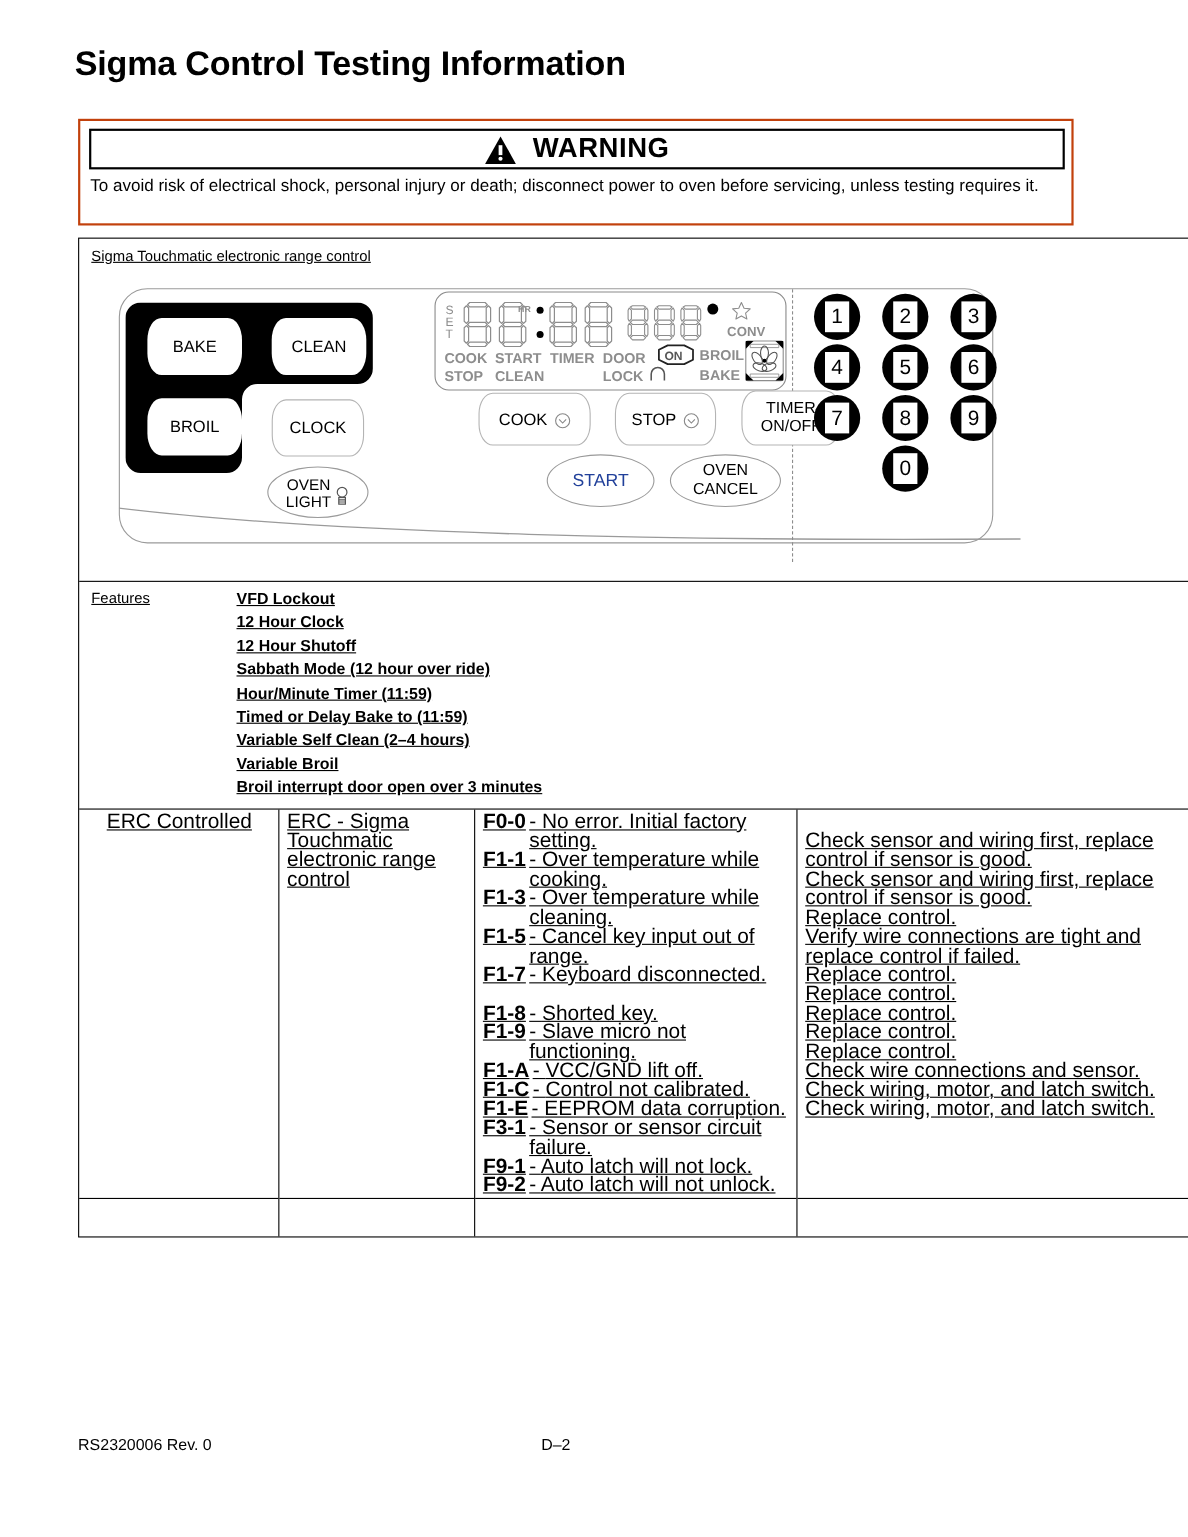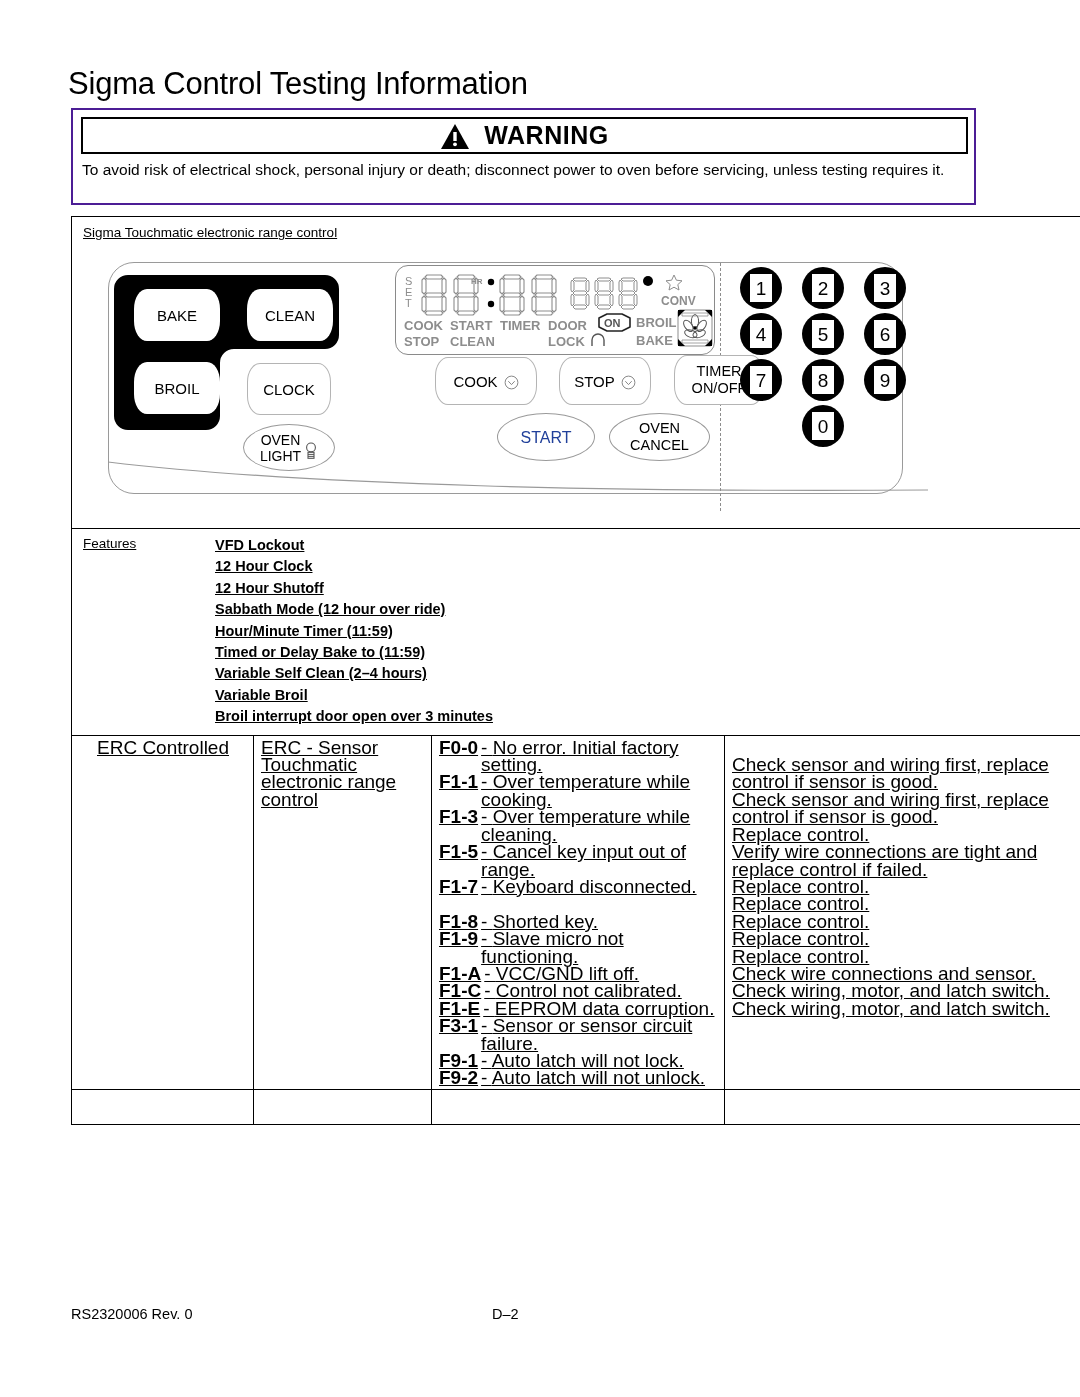--- a/index.html
+++ b/index.html
@@ -19,35 +19,35 @@
     position: absolute;
     left: 0; top: 0;
     width: 1080px;
     height: 1397px;
   }
 
   
   .page-title {
     position: absolute;
     left: 68px;
-    top: 66px;
+    top: 40px;
     font-size: 31px;
-    font-weight: normal;
+    font-weight: bold;
     letter-spacing: -0.2px;
     white-space: nowrap;
   }
 
   
   .warning-outer {
     position: absolute;
     left: 71px;
     top: 108px;
     width: 905px;
     height: 97px;
-    border: 2px solid #4c1d95;
+    border: 2px solid #c2410c;
     box-sizing: border-box;
   }
   .warning-banner {
     position: absolute;
     left: 8px;
     top: 7px;
     width: 887px;
     height: 37px;
     border: 2px solid #000;
     box-sizing: border-box;
@@ -571,21 +571,21 @@
         <li>Variable Self Clean (2–4 hours)</li>
         <li>Variable Broil</li>
         <li>Broil interrupt door open over 3 minutes</li>
       </ul>
     </div>
 
     <table class="err">
       <tbody>
           <tr>
         <td class="col-a cell-a">ERC Controlled</td>
-        <td class="col-b">ERC - Sensor Touchmatic electronic range control</td>
+        <td class="col-b">ERC - Sigma Touchmatic electronic range control</td>
         <td class="col-c">
           <div class="code-row">
                 <span class="code-id">F0-0</span>
                 <span class="code-desc">- <span>No error. Initial factory setting.</span></span>
               </div>
           <div class="code-row">
                 <span class="code-id">F1-1</span>
                 <span class="code-desc">- <span>Over temperature while cooking.</span></span>
               </div>
           <div class="code-row">

